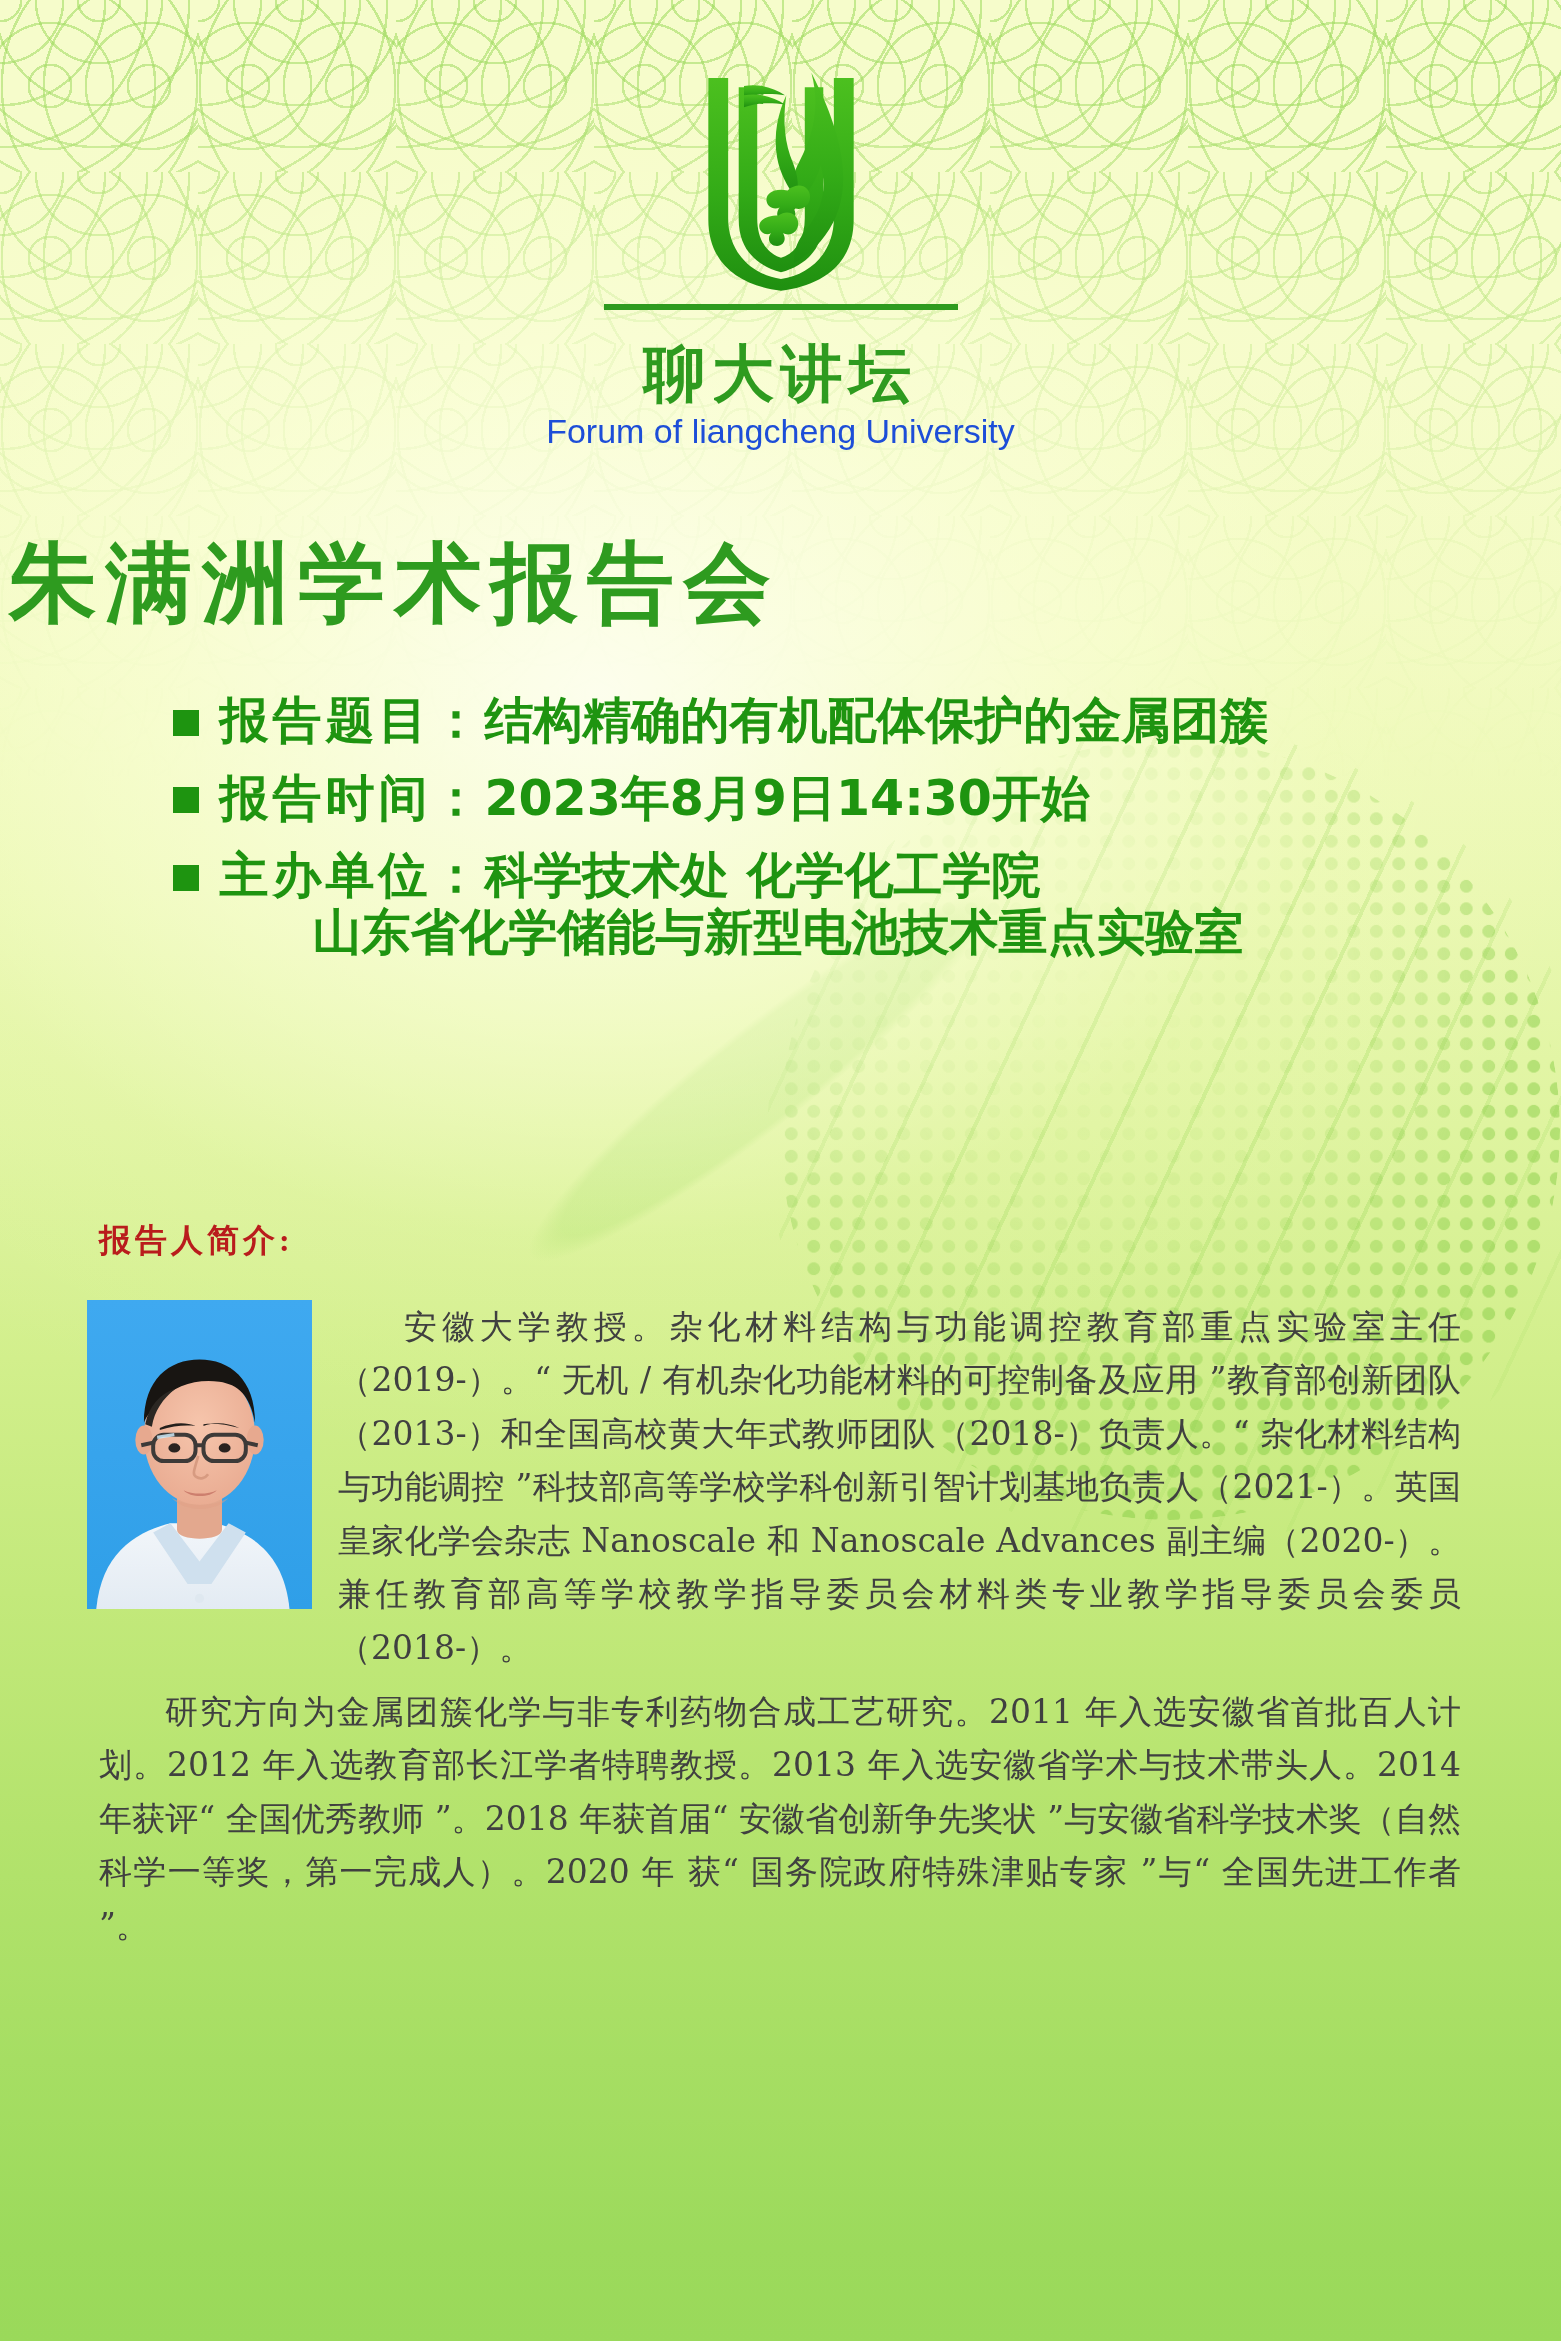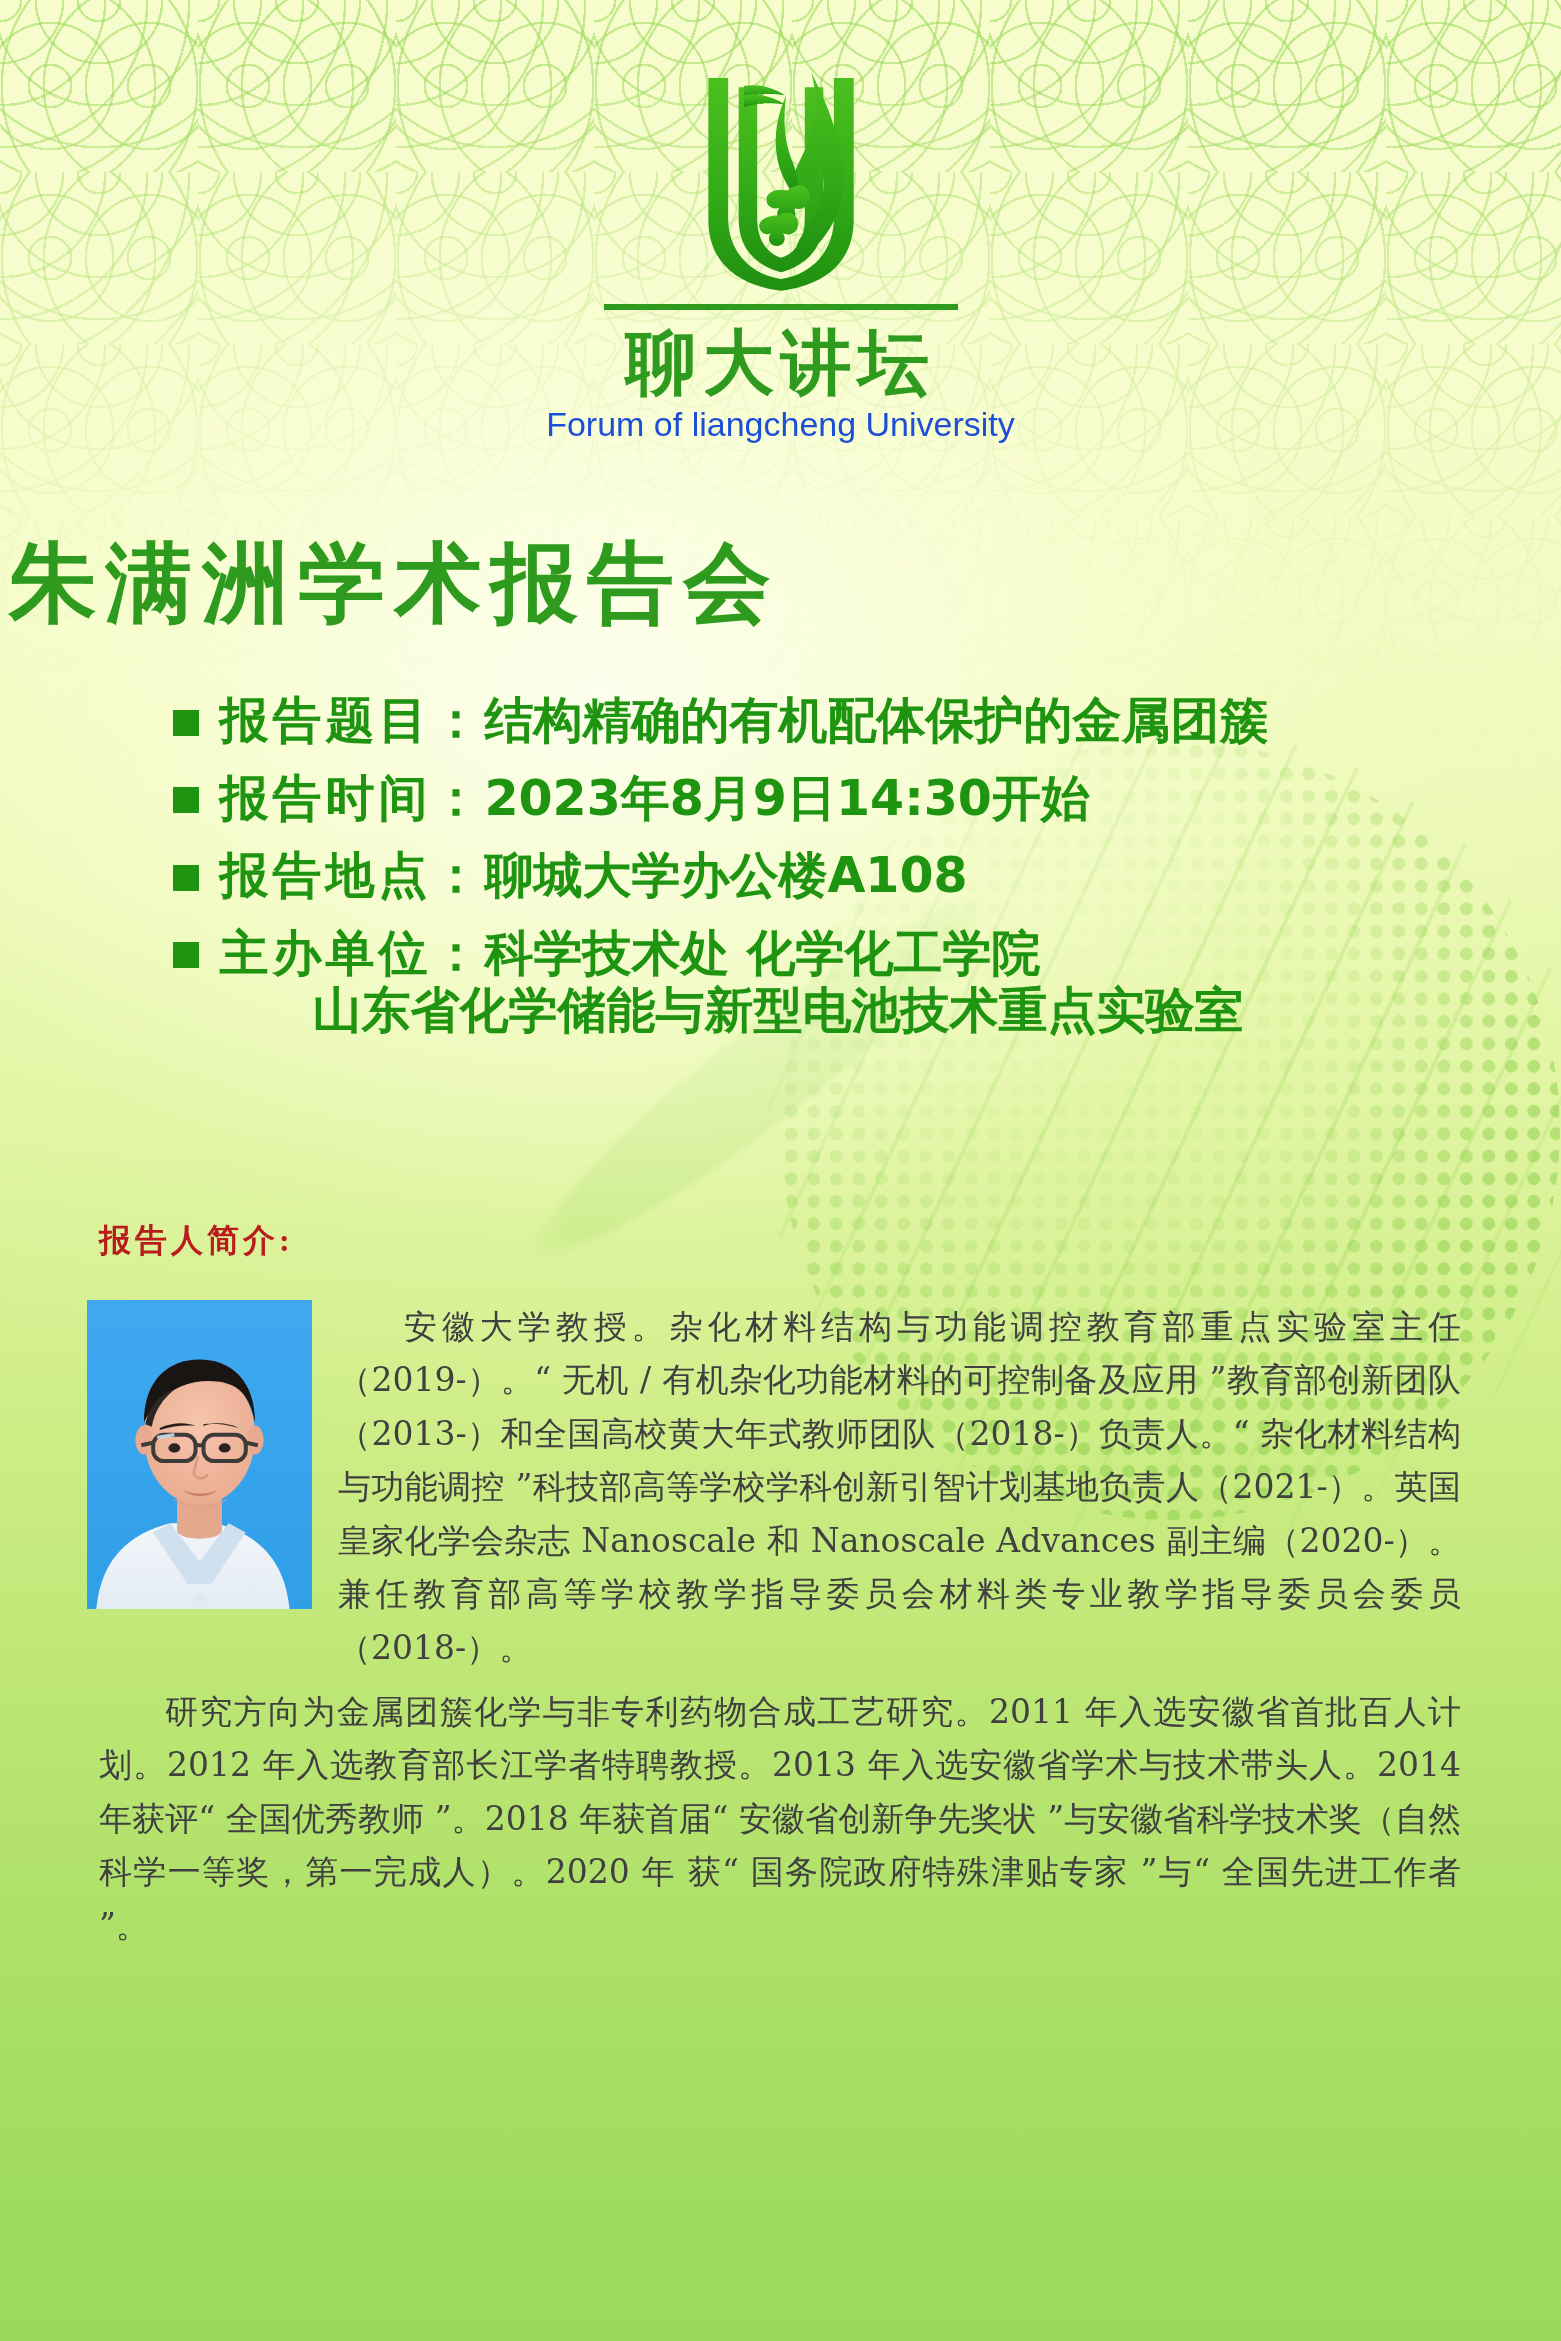--- a/index.html
+++ b/index.html
@@ -122,22 +122,22 @@
     position:absolute; left:0; right:0; top:66px;
     display:flex; flex-direction:column; align-items:center;
   }
   .emblem{ width:222px; height:225px; display:block; }
   .logo-rule{
     width:354px; height:6px;
     background:#2e9b1f;
     margin-top:13.2px;
   }
   .logo-cn{
-    margin-top:17px;
-    font-size:71px; line-height:1;
+    margin-top:33px;
+    font-size:62px; line-height:1;
     font-weight:bold;
     color:#2e9b1f;
     letter-spacing:6.6px;
     font-family:"DejaVu Sans","Liberation Sans",sans-serif;
   }
   .logo-en{
     margin-top:9.3px;
     font-size:34px; line-height:1;
     color:#1d4ed8;
     letter-spacing:0px;
@@ -294,24 +294,20 @@
         <span class="bullet"></span>
         <span class="info-text"><span class="info-label">报告题目：</span><span class="info-value">结构精确的有机配体保护的金属团簇</span></span>
       </div>
 
 
       <div class="info-row">
         <span class="bullet"></span>
         <span class="info-text"><span class="info-label">报告时间：</span><span class="info-value">2023年8月9日14:30开始</span></span>
       </div>
 
-      <div class="info-row">
-        <span class="bullet"></span>
-        <span class="info-text"><span class="info-label">报告地点：</span><span class="info-value">聊城大学办公楼A108</span></span>
-      </div>
 
       <div class="info-row">
         <span class="bullet"></span>
         <div>
           <span class="info-text"><span class="info-label">主办单位：</span><span class="info-value">科学技术处 化学化工学院</span></span>
           <div class="info-sub">山东省化学储能与新型电池技术重点实验室</div>
         </div>
       </div>
 
     </div>

